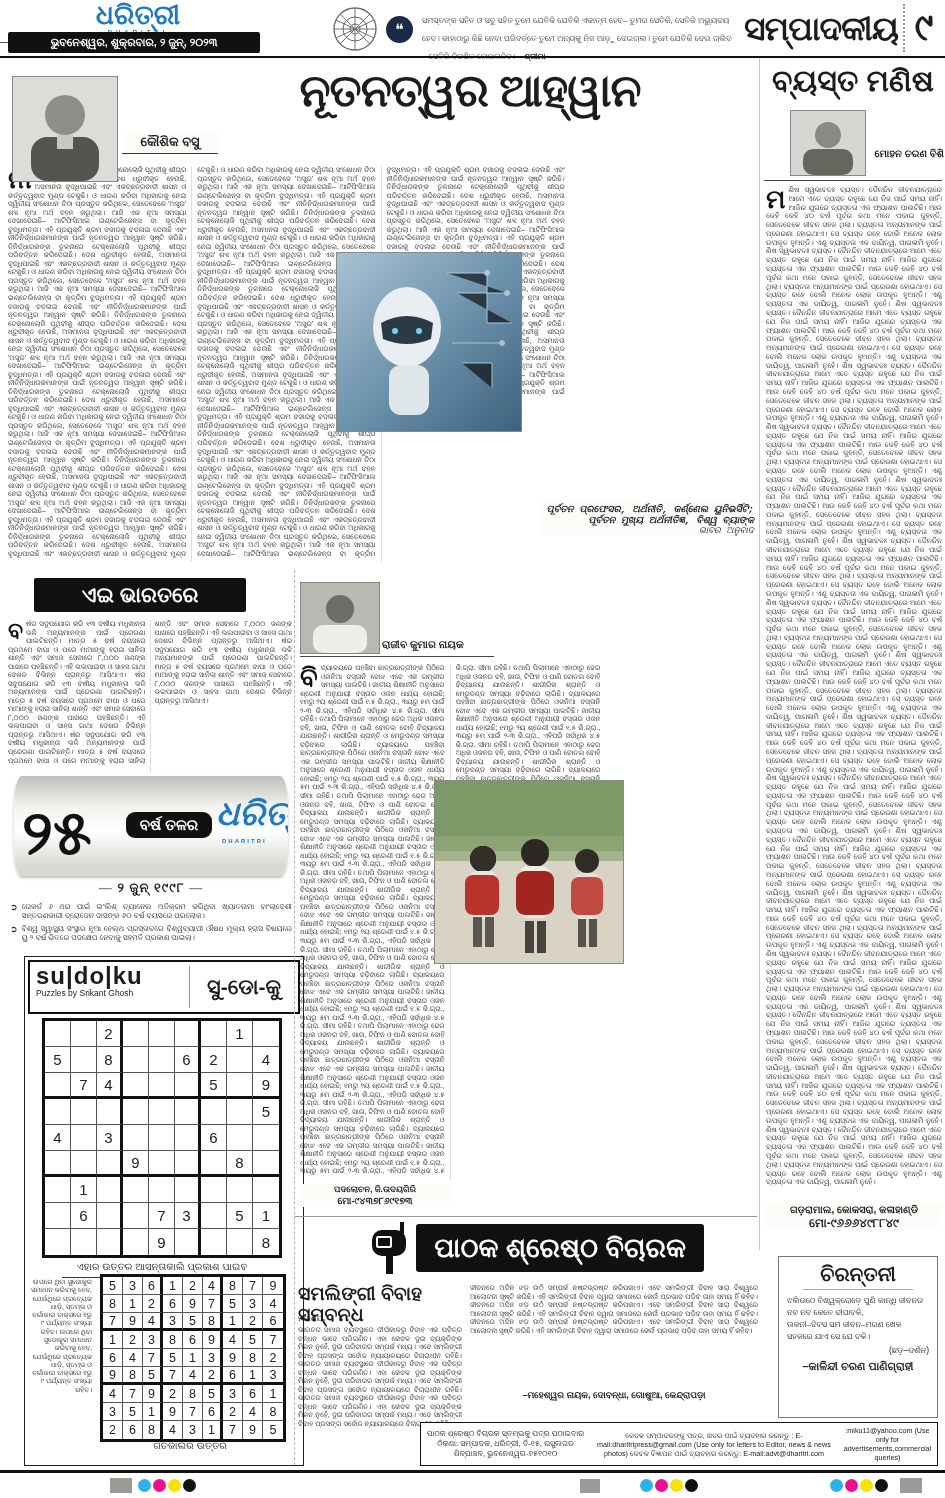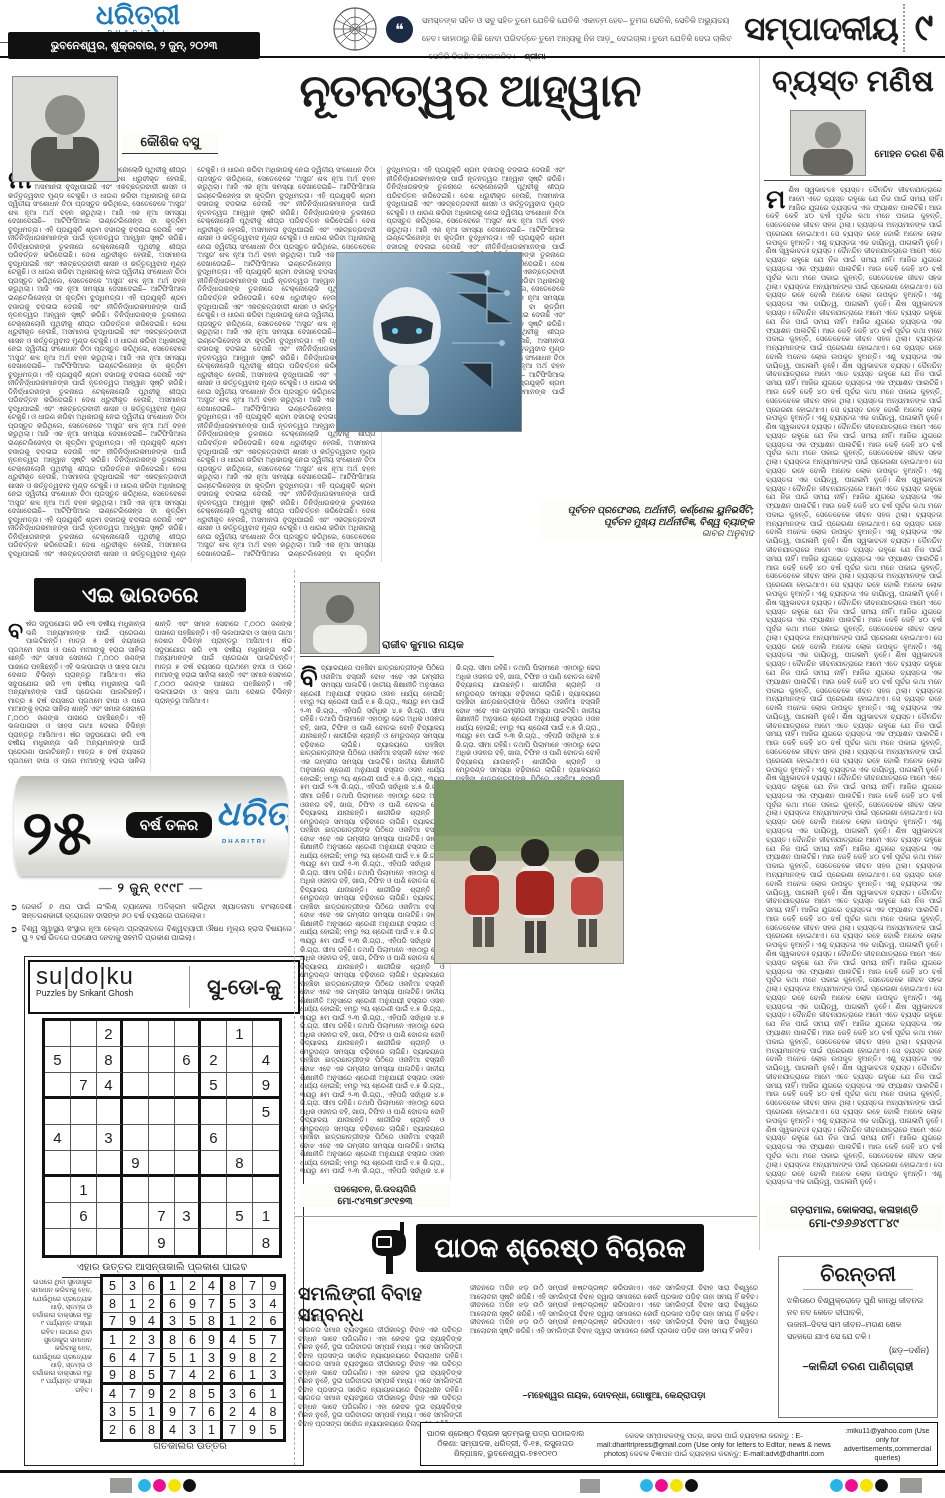--- a/index.html
+++ b/index.html
@@ -17,32 +17,32 @@
   .vrule{width:1px;background:#c9c7c0;}
   .dotrule{width:0;border-left:1px dashed #b5b3aa;}
   
   .sd-grid{display:grid;background:#fff;border:3px solid #111;}
   .sd-cell{display:flex;align-items:center;justify-content:center;border-right:1px solid #555;border-bottom:1px solid #555;color:#222;}
   .sd-cell.br{border-right:3px solid #111;} .sd-cell.bb{border-bottom:3px solid #111;}
   .sd-cell.rb{border-right:none;} .sd-cell.lb{border-bottom:none;}
   #puzzle-grid{grid-template-columns:repeat(9,26px);grid-auto-rows:26px;font-size:15px;}
   #solution-grid{grid-template-columns:repeat(9,20px);grid-auto-rows:18px;font-size:12.5px;}
   .regdot{width:13px;height:13px;border-radius:50%;display:inline-block;}
-  .italic{font-style:italic;}
+  .italic{font-style:italic;font-family:Liberation Mono, monospace;}
 </style>
 </head>
 <body>
 
 <div id="page" data-name="newspaper-page">
 
   <div class="abs" style="left:28px;top:2px;width:220px;" data-name="masthead">
     <div data-name="masthead-logo" style="font-size:27px;font-weight:bold;color:#1f79bd;text-align:center;line-height:1;">ଧରିତ୍ରୀ</div>
     <div data-name="masthead-logo-sub" style="font-size:6px;letter-spacing:4px;color:#1f79bd;text-align:center;font-weight:bold;">DHARITRI</div>
   </div>
-  <div class="abs blackbox" style="left:8px;top:32px;width:252px;height:27px;border-radius:2px;" data-name="dateline-bar">
+  <div class="abs blackbox" style="left:8px;top:32px;width:252px;height:21px;border-radius:2px;" data-name="dateline-bar">
     <span data-name="dateline" style="font-size:11px;font-weight:bold;">ଭୁବନେଶ୍ୱର, ଶୁକ୍ରବାର, ୨ ଜୁନ୍, ୨୦୨୩</span>
   </div>
   <div class="abs" style="left:0;top:42px;width:8px;height:1px;background:#555;" data-name="trim-mark"></div>
 
   <div class="abs" style="left:332px;top:6px;width:46px;height:46px;" data-name="mandala-icon">
     <svg width="46" height="46" viewBox="0 0 46 46">
       <circle cx="23" cy="23" r="21" fill="none" stroke="#666" stroke-width="1.3"></circle>
       <circle cx="23" cy="23" r="12" fill="none" stroke="#666" stroke-width="1"></circle>
       <circle cx="23" cy="23" r="5" fill="none" stroke="#666" stroke-width="1"></circle>
       <g stroke="#666" stroke-width="0.9">
@@ -169,21 +169,21 @@
     </div>
     <div style="display:flex;gap:4px;">
       <span data-name="arrow-bullet-icon" style="font-size:9px;line-height:1.2;">➲</span>
       <span class="jtxt" style="font-size:7.5px;" data-name="years25-bullet-2">ବିଶ୍ୱ ସ୍ୱାସ୍ଥ୍ୟ ସଂସ୍ଥାର ନୂଆ ହେଲ୍ଥ ପ୍ରସ୍ତାବରେ ବିଶ୍ୱବ୍ୟାପୀ ଔଷଧ ମୂଲ୍ୟ ହ୍ରାସ ବିଷୟରେ ୟୁ ୨ ବର୍ଷ ଭିତରେ ପଦକ୍ଷେପ ନେବାକୁ ସହମତି ପ୍ରକାଶ ପାଇଲା।</span>
     </div>
   </div>
 
   <div class="abs" style="left:24px;top:956px;width:278px;height:508px;border:1px solid #222;background:#fff;" data-name="sudoku-section"></div>
   <div class="abs" style="left:28px;top:960px;width:268px;height:50px;border:2px solid #111;display:flex;background:#fff;" data-name="sudoku-header">
     <div style="flex:1;padding:2px 6px;">
-      <div data-name="sudoku-brand" style="font-size:24px;font-weight:normal;letter-spacing:1px;line-height:1;">su|do|ku</div>
+      <div data-name="sudoku-brand" style="font-size:24px;font-weight:bold;letter-spacing:1px;line-height:1;">su|do|ku</div>
       <div data-name="sudoku-brand-sub" style="font-size:8.5px;">Puzzles by Srikant Ghosh</div>
     </div>
     <div style="width:1px;background:#999;margin:4px 0;"></div>
     <div style="width:108px;display:flex;align-items:center;justify-content:center;">
       <span data-name="sudoku-title-odia" style="font-size:21px;font-weight:bold;">ସୁ-ଡୋ-କୁ</span>
     </div>
   </div>
 
   <div id="puzzle-grid" class="abs sd-grid" style="left:42px;top:1018px;" data-name="sudoku-puzzle-grid">
       <div class="sd-cell" data-name="sudoku-cell"></div>

